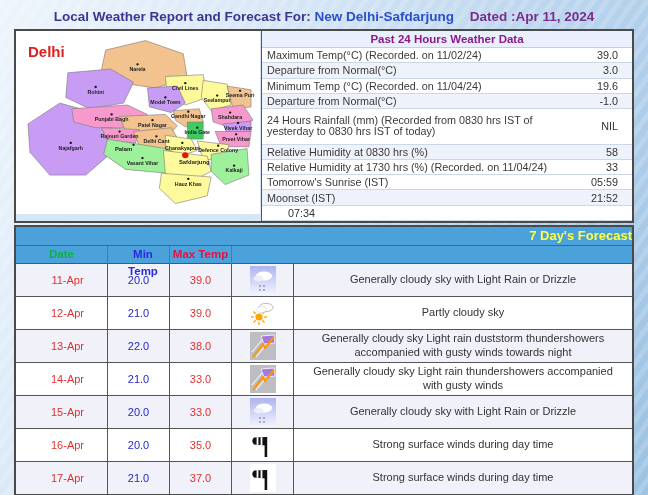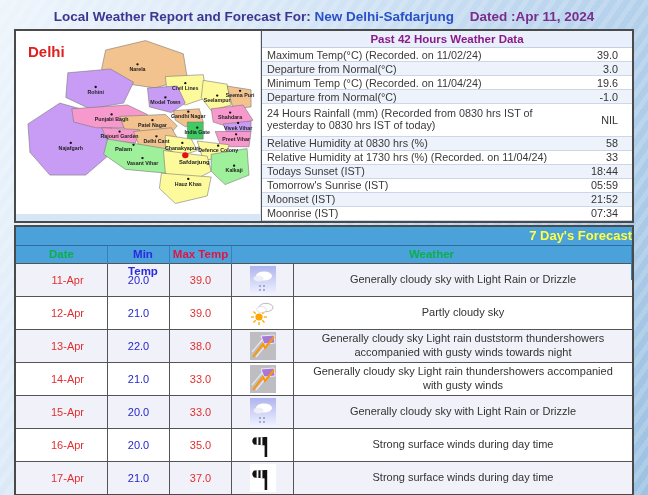--- a/index.html
+++ b/index.html
@@ -150,21 +150,21 @@
         <text x="167" y="123">Chanakyapuri</text>
         <text x="203" y="126">Defence Colony</text>
         <text x="179" y="138" class="big">Safdarjung</text>
         <text x="173" y="161">Hauz Khas</text>
         <text x="219" y="147">Kalkaji</text>
       </g>
     </svg>
   </div>
 
   <div class="p24">
-    <div class="p24-header">Past 42 Hours Weather Data</div>
+    <div class="p24-header">Past 24 Hours Weather Data</div>
     <div class="p24-row">
         <span class="lbl">Maximum Temp(°C) (Recorded. on 11/02/24)</span>
         <span class="val">39.0</span>
       </div>
     <div class="p24-row alt">
         <span class="lbl">Departure from Normal(°C)</span>
         <span class="val">3.0</span>
       </div>
     <div class="p24-row">
         <span class="lbl">Minimum Temp (°C) (Recorded. on 11/04/24)</span>
@@ -179,46 +179,40 @@
         <span class="val">NIL</span>
       </div>
     <div class="p24-row alt">
         <span class="lbl">Relative Humidity at 0830 hrs (%)</span>
         <span class="val">58</span>
       </div>
     <div class="p24-row">
         <span class="lbl">Relative Humidity at 1730 hrs (%) (Recorded. on 11/04/24)</span>
         <span class="val">33</span>
       </div>
-    <div class="p24-row alt">
-        <span class="lbl">Todays Sunset (IST)</span>
-        <span class="val">18:44</span>
-      </div>
     <div class="p24-row">
         <span class="lbl">Tomorrow's Sunrise (IST)</span>
         <span class="val">05:59</span>
       </div>
     <div class="p24-row alt">
         <span class="lbl">Moonset (IST)</span>
         <span class="val">21:52</span>
       </div>
     <div class="p24-row">
-        <span class="lbl">Moonrise (IST)</span>
         <span class="val">07:34</span>
       </div>
   </div>
 </div>
 
 <div class="forecast">
   <div class="fc-banner">7 Day's Forecast</div>
   <div class="fc-header">
     <div class="h-date">Date</div>
     <div class="h-min">Min Temp</div>
     <div class="h-max">Max Temp</div>
-    <div class="h-weather">Weather</div>
   </div>
 
   <div class="fc-row alt">
     <div class="c-date">11-Apr</div>
     <div class="c-min">20.0</div>
     <div class="c-max">39.0</div>
     <div class="c-icon">
       <svg width="26" height="28">
         <rect width="26" height="28" fill="url(#gradRain)"></rect>
         <ellipse cx="14" cy="10" rx="8" ry="4.6" fill="#fff"></ellipse>

